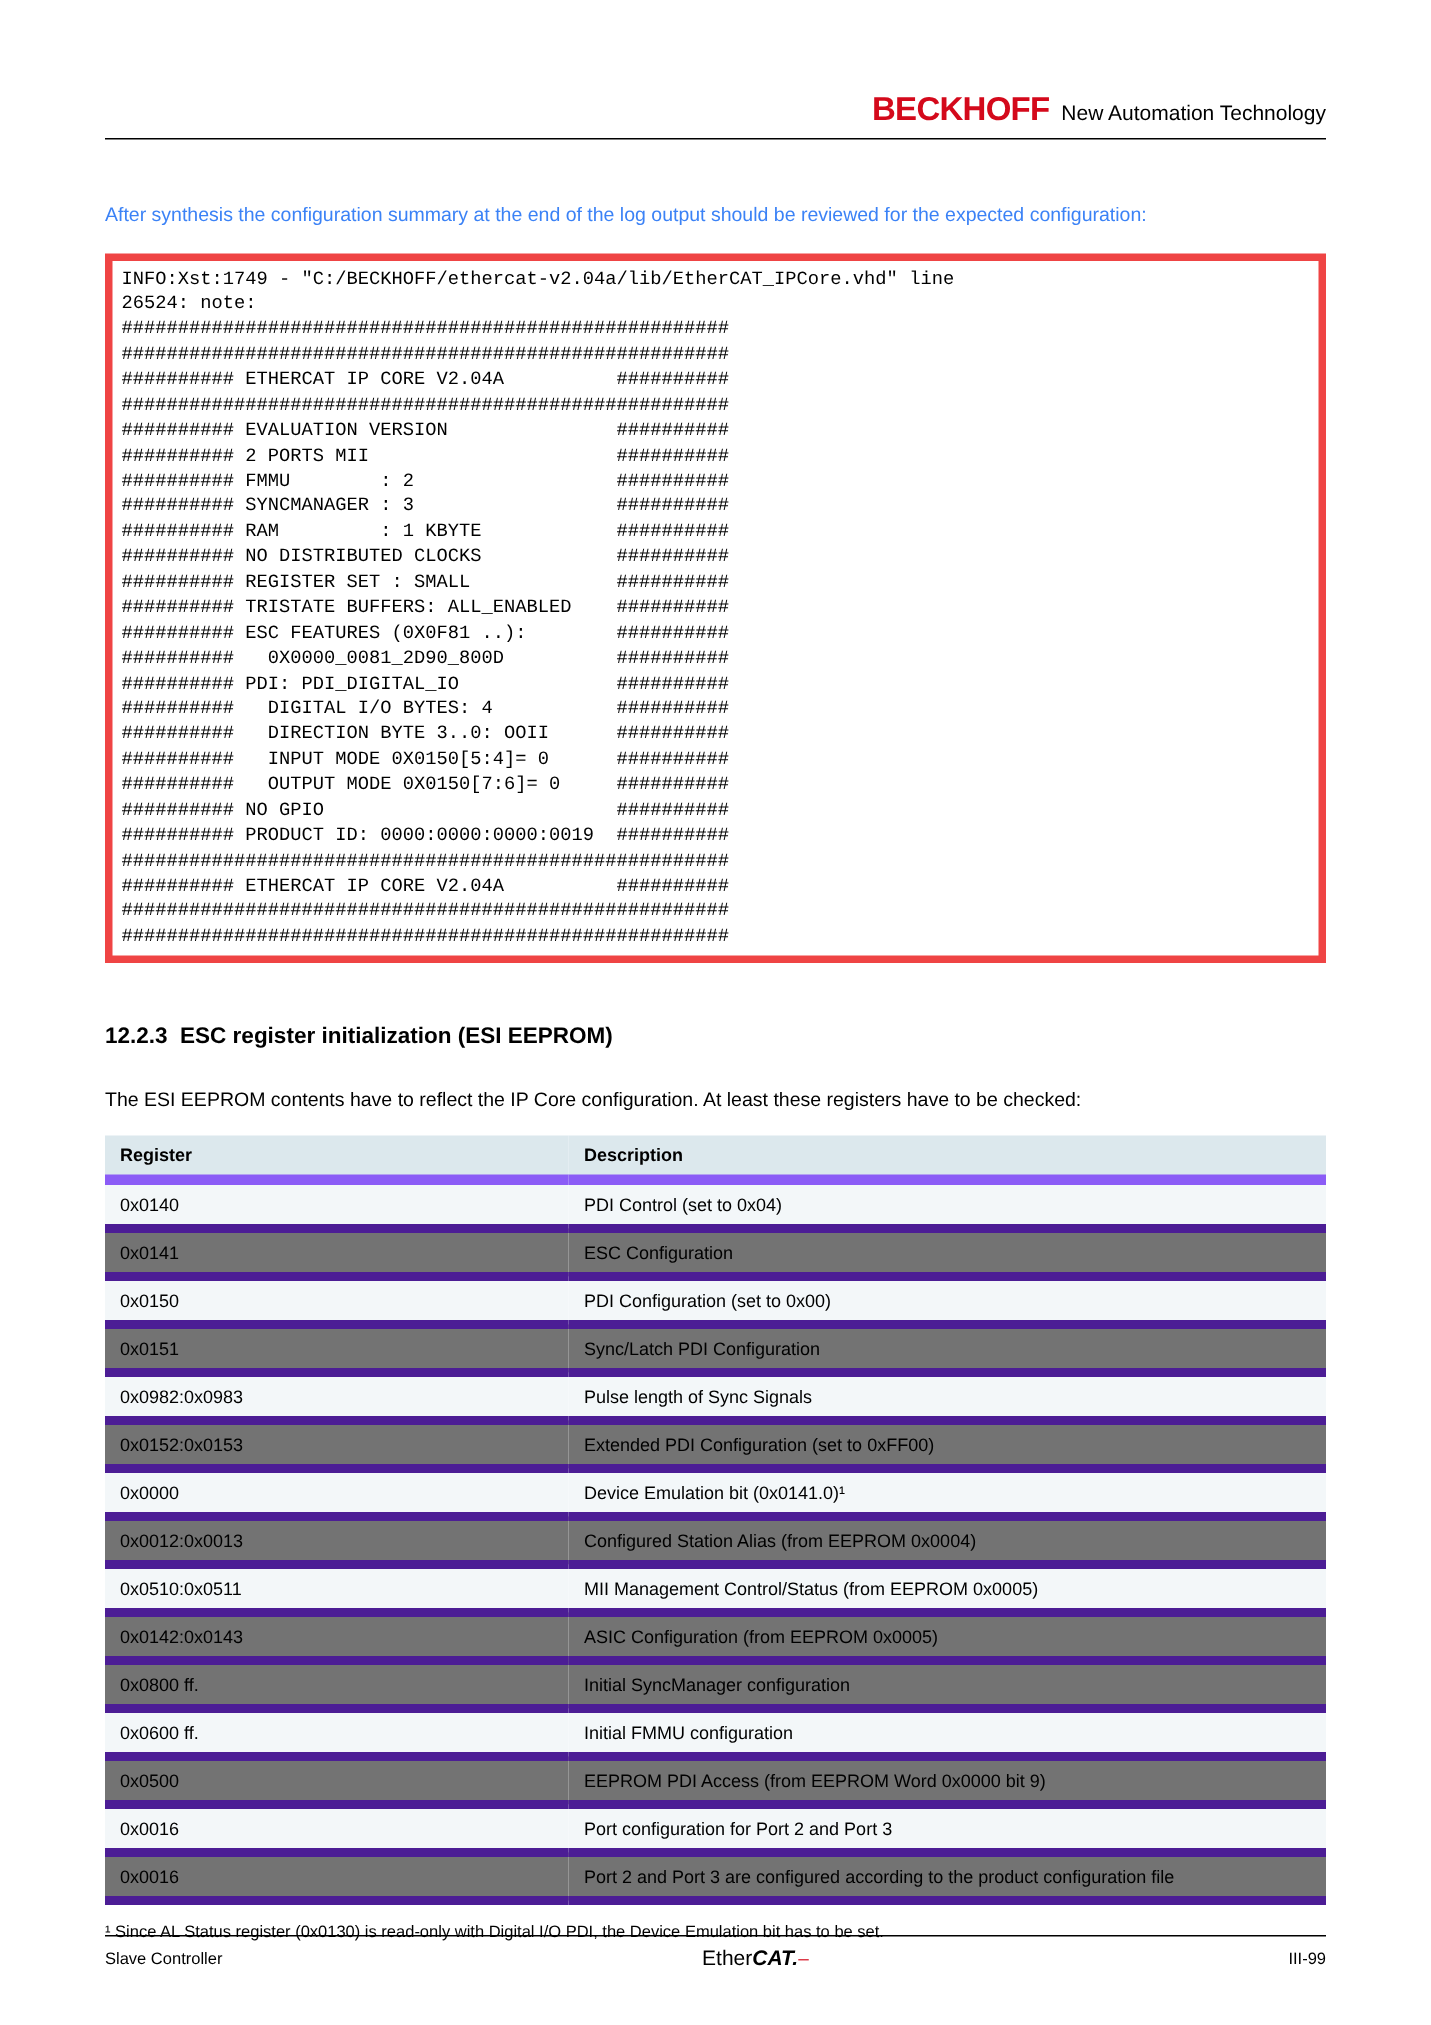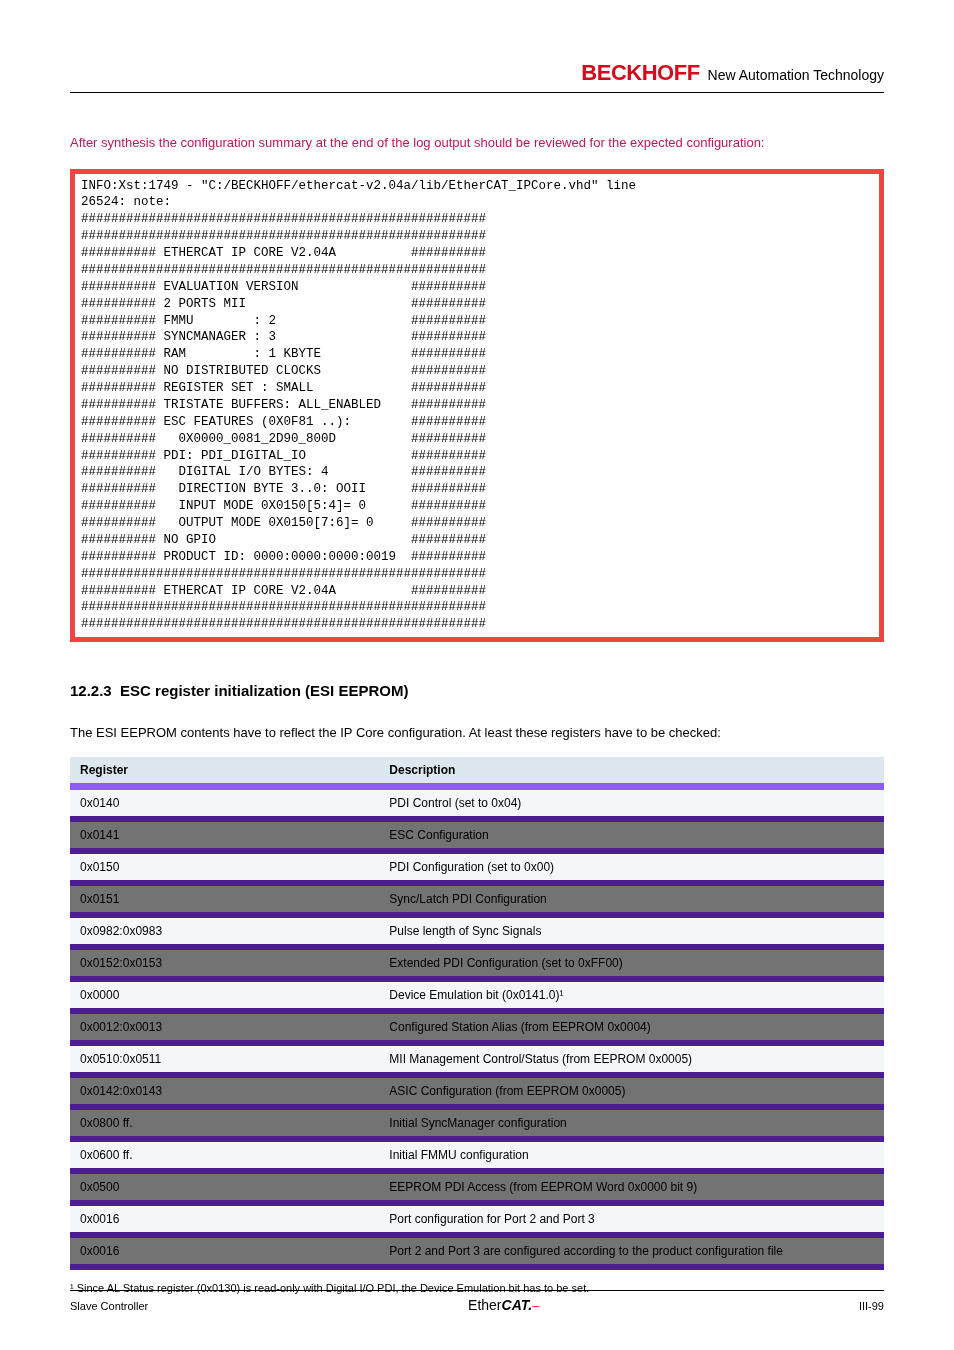--- a/index.html
+++ b/index.html
@@ -29,21 +29,21 @@
   .header .logo-red { color: #d4091b; }
   .header .tagline {
     font-size: 14px;
     color: #000;
     margin-left: 8px;
     font-weight: 400;
   }
   .intro {
     font-size: 13px;
     line-height: 1.5;
-    color: #be185d;
+    color: #3b82f6;
     margin-bottom: 16px;
   }
   .codebox {
     border: 5px solid #ef4444;
     font-family: "Courier New", monospace;
     font-size: 12.5px;
     line-height: 1.35;
     padding: 4px 6px;
     white-space: pre;
     color: #000;

